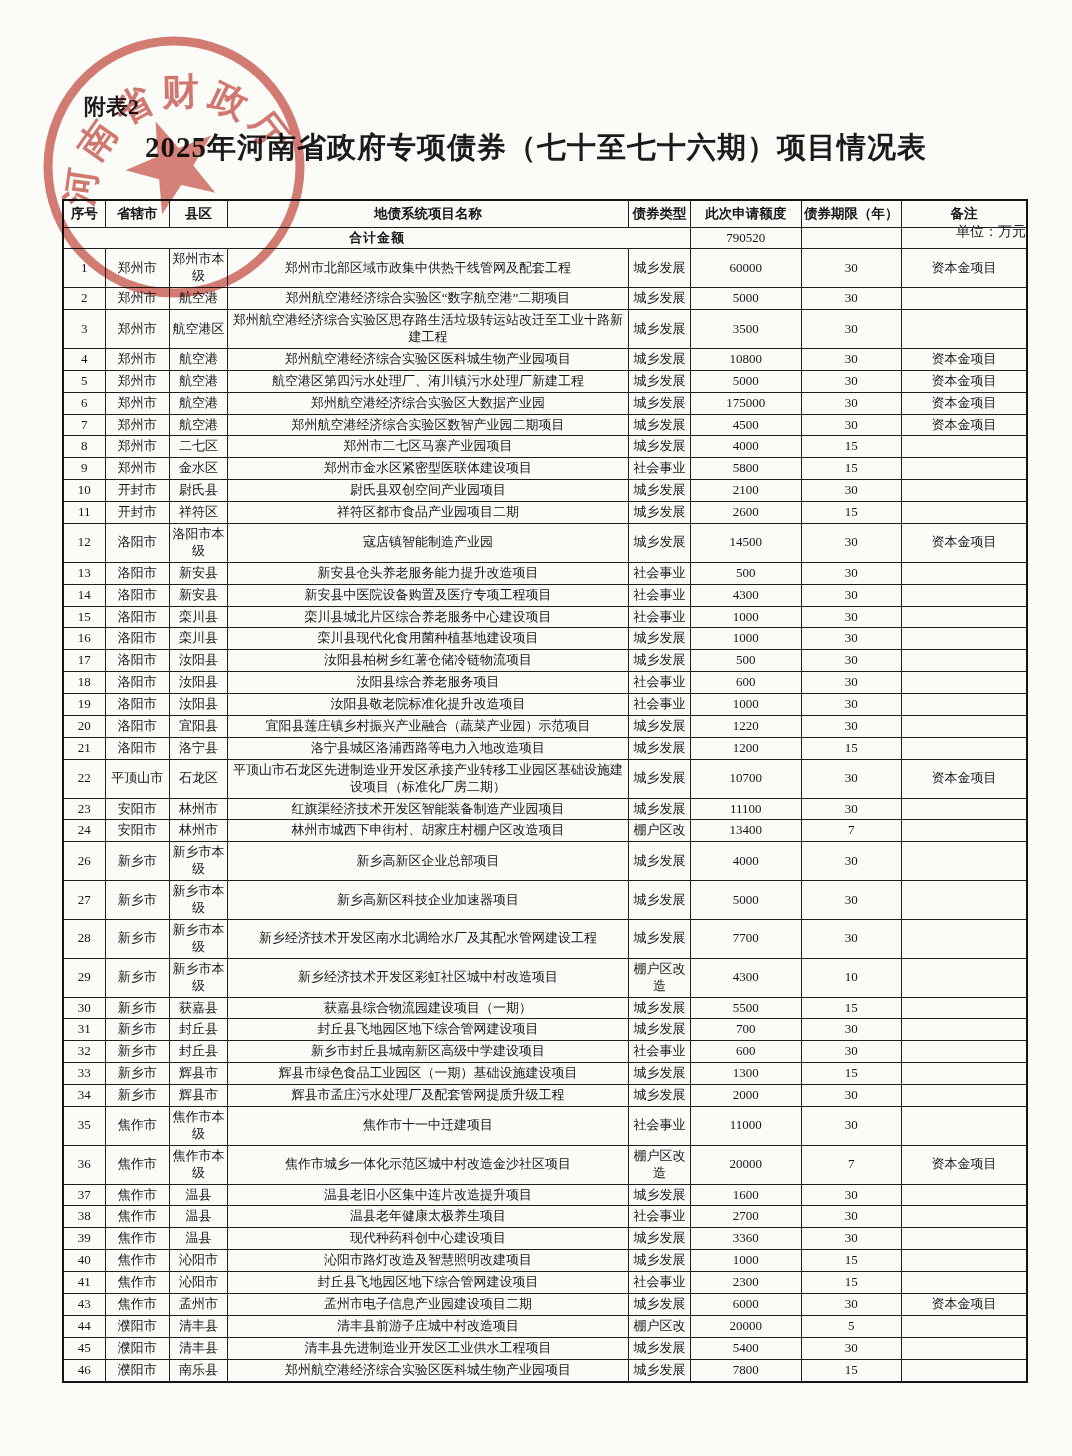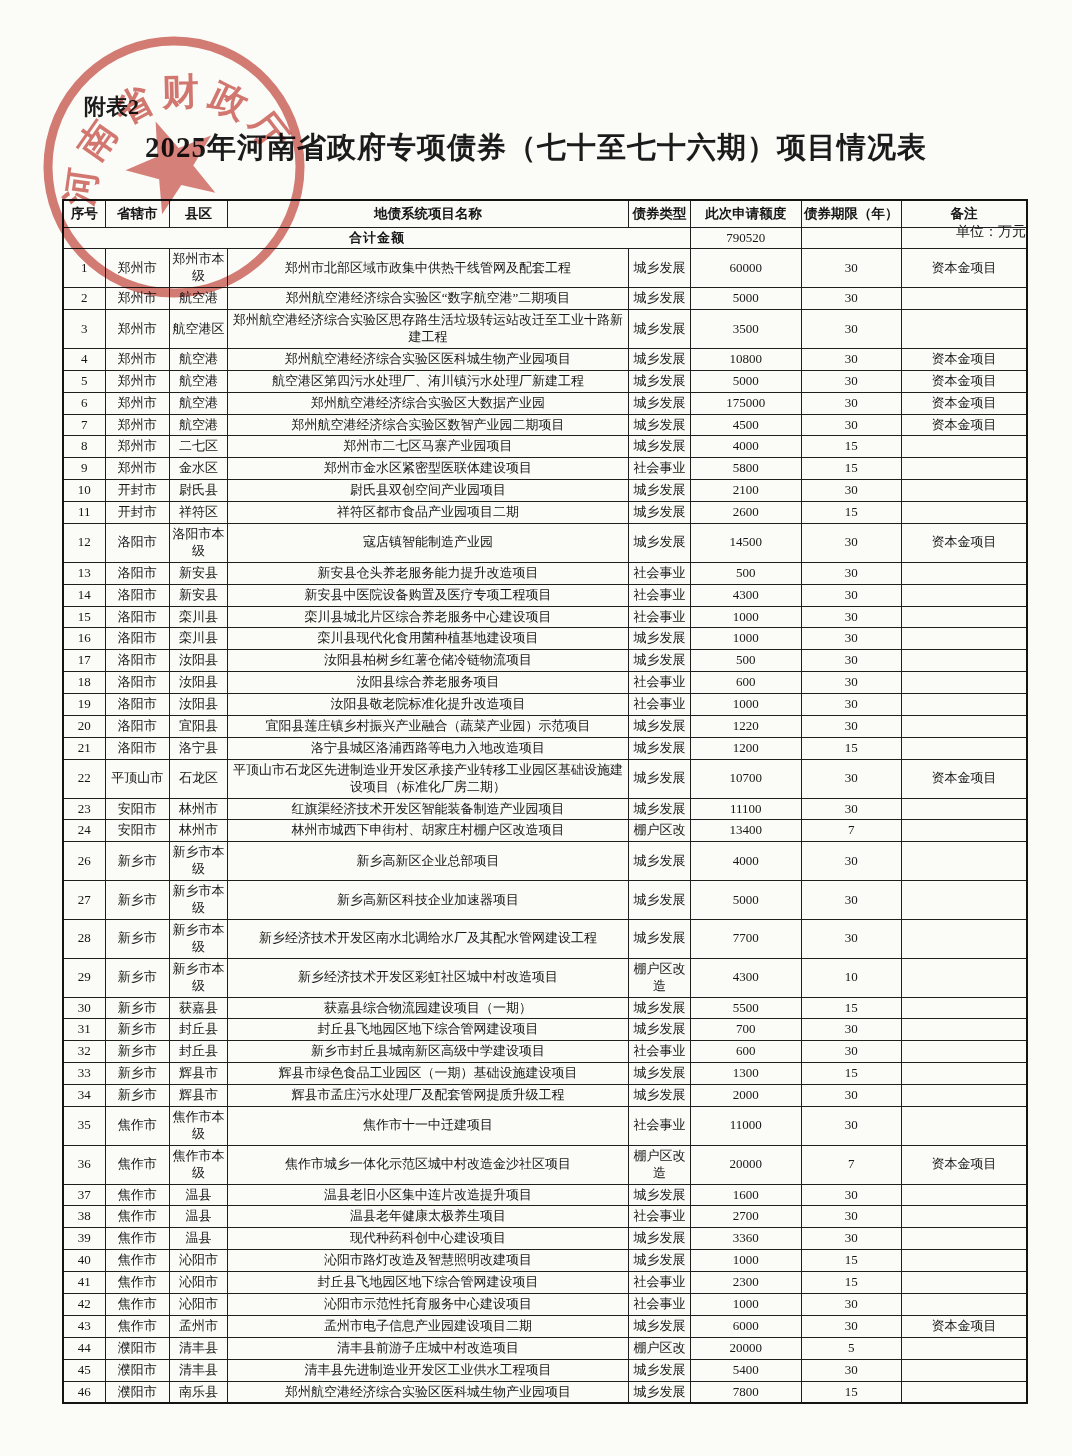--- a/index.html
+++ b/index.html
@@ -499,30 +499,20 @@
           <td>41</td>
           <td>焦作市</td>
           <td>沁阳市</td>
           <td>封丘县飞地园区地下综合管网建设项目</td>
           <td>社会事业</td>
           <td>2300</td>
           <td>15</td>
           <td></td>
         </tr>
         <tr>
-          <td>42</td>
-          <td>焦作市</td>
-          <td>沁阳市</td>
-          <td>沁阳市示范性托育服务中心建设项目</td>
-          <td>社会事业</td>
-          <td>1000</td>
-          <td>30</td>
-          <td></td>
-        </tr>
-        <tr>
           <td>43</td>
           <td>焦作市</td>
           <td>孟州市</td>
           <td>孟州市电子信息产业园建设项目二期</td>
           <td>城乡发展</td>
           <td>6000</td>
           <td>30</td>
           <td>资本金项目</td>
         </tr>
         <tr>

